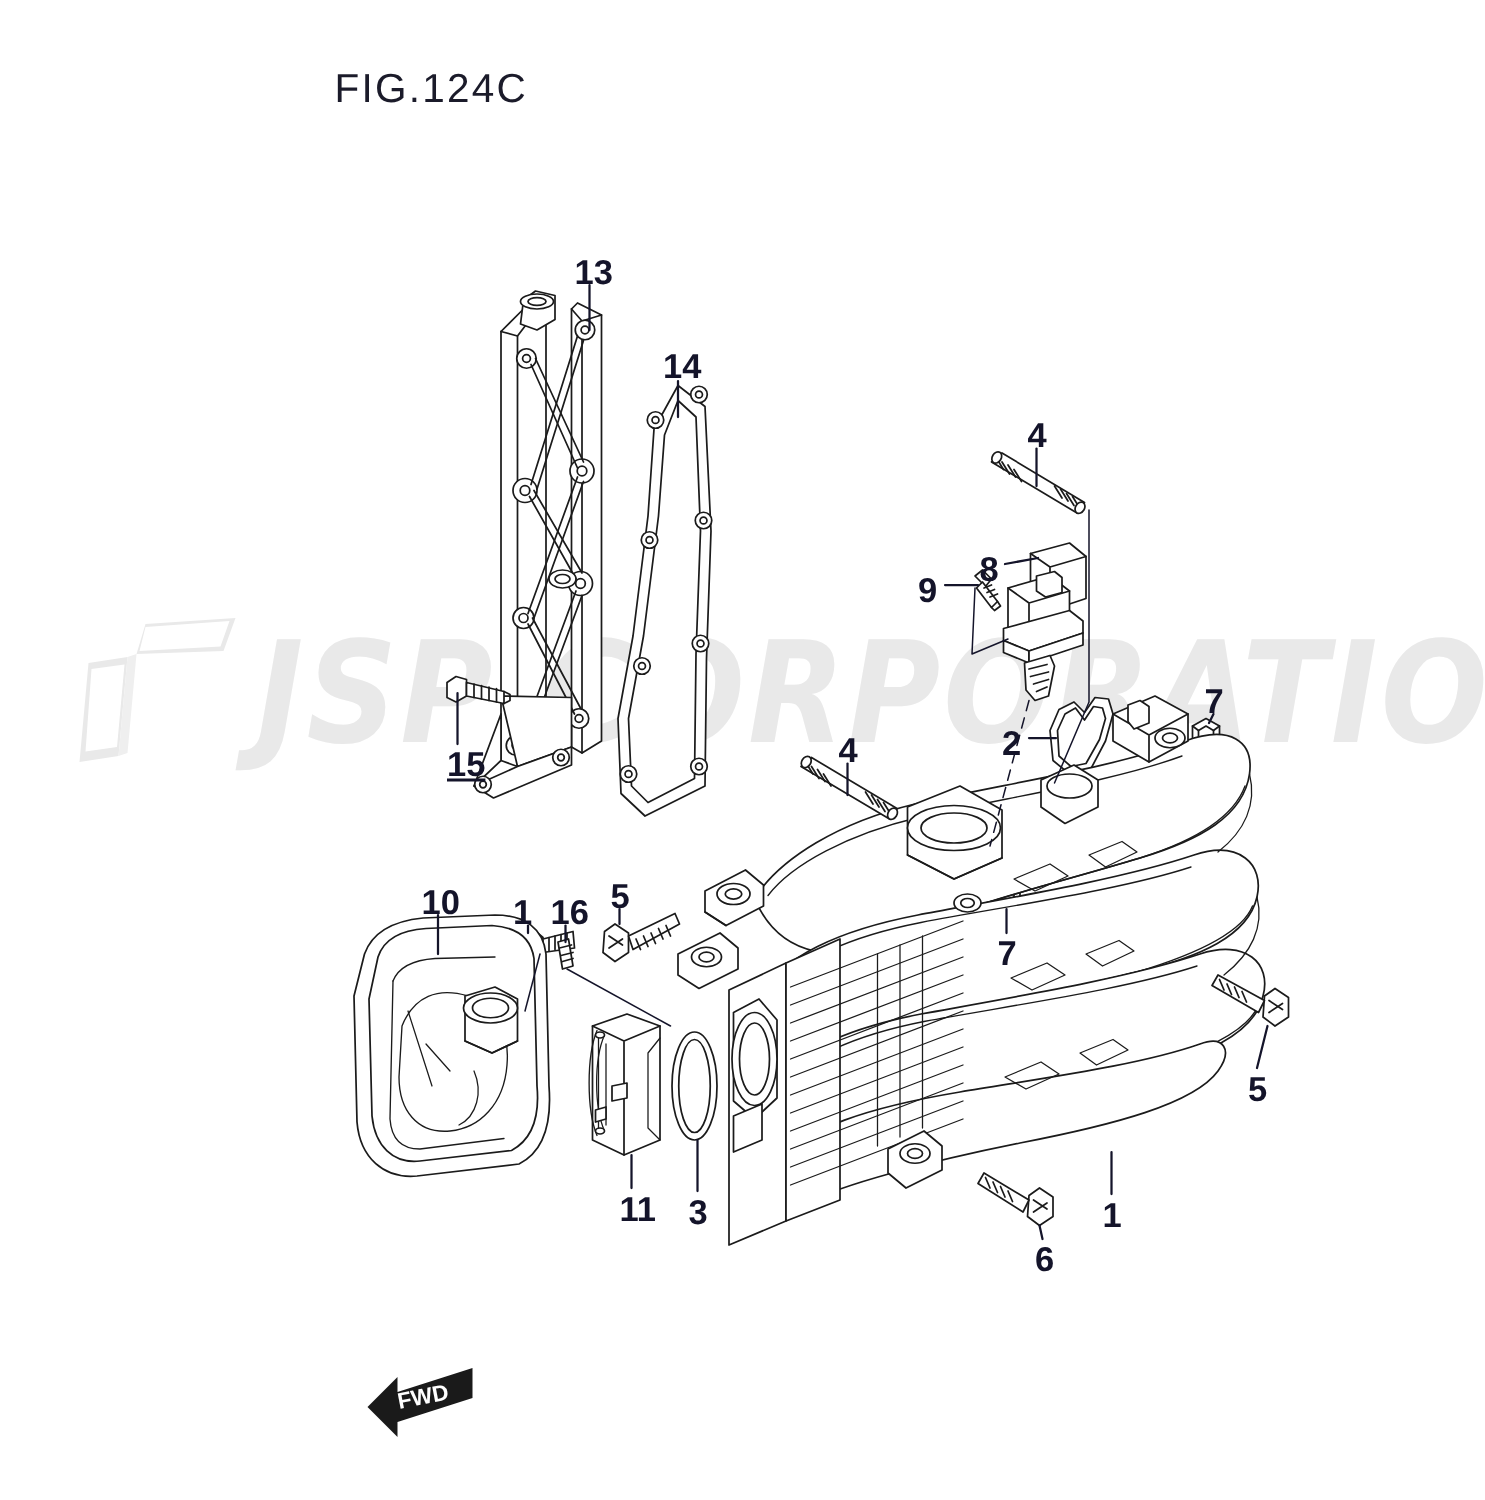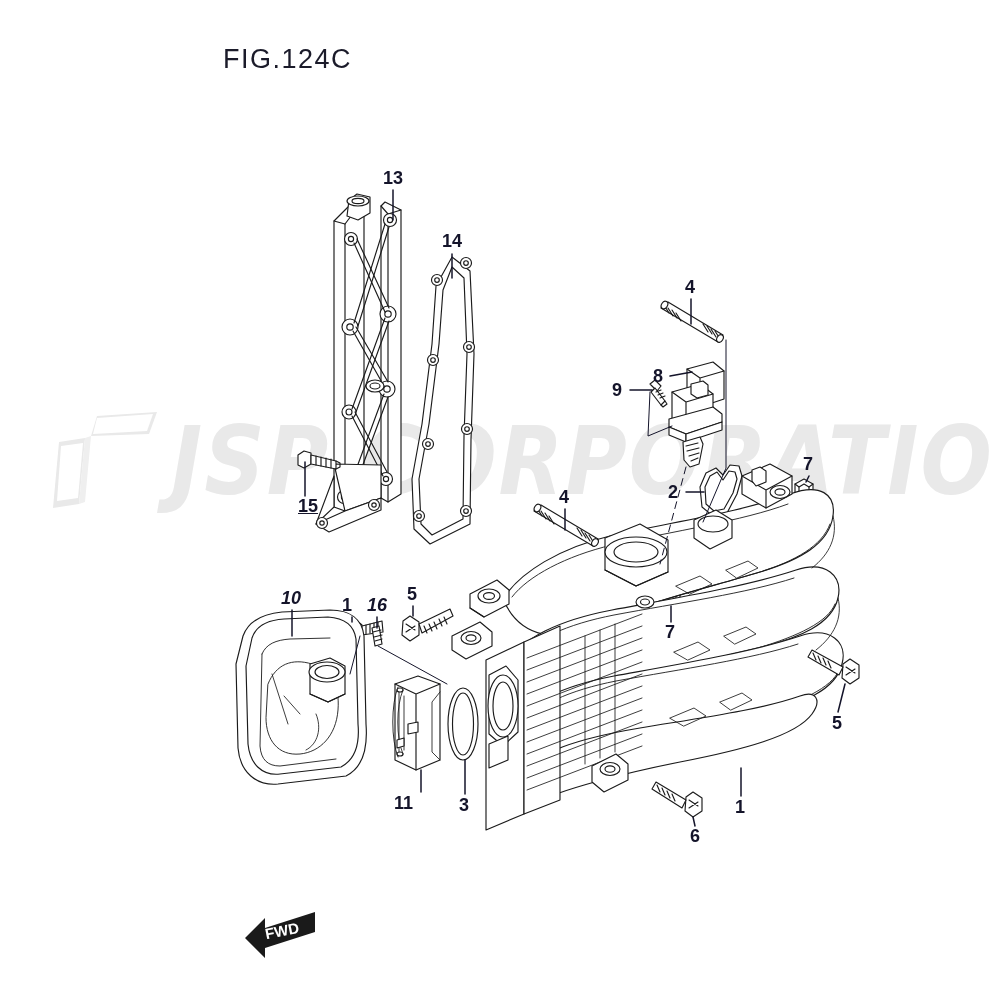--- a/index.html
+++ b/index.html
@@ -32,21 +32,21 @@
     transform:scaleY(1.12);
   }
 
   
   #art{position:absolute;left:0;top:0;width:990px;height:1000px;}
 
   
   .lbl{
     position:absolute;
     font-family:"Liberation Sans",sans-serif;
-    font-weight:bold;font-size:18px;
+    font-weight:bold;font-size:23px;
     color:#14142a;
     letter-spacing:0px;
     white-space:nowrap;
     text-align:center;
   }
 
   
   #fwd{position:absolute;left:243px;top:884px;width:74px;height:52px;}
 </style>
 </head>
@@ -437,26 +437,26 @@
   <div class="lbl" style="left:459px;top:771px;">3</div>
   <div class="lbl" style="left:685px;top:253px;">4</div>
   <div class="lbl" style="left:559px;top:463px;">4</div>
   <div class="lbl" style="left:407px;top:560px;">5</div>
   <div class="lbl" style="left:832px;top:689px;">5</div>
   <div class="lbl" style="left:690px;top:802px;">6</div>
   <div class="lbl" style="left:803px;top:430px;">7</div>
   <div class="lbl" style="left:665px;top:598px;">7</div>
   <div class="lbl" style="left:653px;top:342px;">8</div>
   <div class="lbl" style="left:612px;top:356px;">9</div>
-  <div class="lbl" style="left:281px;top:564px;font-style:italic;">10</div>
-  <div class="lbl" style="left:394px;top:769px;">11</div>
+  <div class="lbl" style="left:281px;top:564px;">10</div>
+  <div class="lbl" style="left:413px;top:769px;">11</div>
   <div class="lbl" style="left:342px;top:571px;">1</div>
   <div class="lbl" style="left:383px;top:144px;">13</div>
   <div class="lbl" style="left:442px;top:207px;">14</div>
   <div class="lbl" style="left:298px;top:472px;text-decoration:underline;">15</div>
-  <div class="lbl" style="left:367px;top:571px;font-style:italic;">16</div>
+  <div class="lbl" style="left:367px;top:571px;">16</div>
 
   <svg id="fwd" viewBox="0 0 74 52">
     <polygon points="2,30 22,10 22,20 72,4 72,24 22,40 22,50" fill="#1a1a1a"></polygon>
     <text x="40" y="28" font-family="Liberation Sans, sans-serif" font-size="15" font-weight="bold" fill="#ffffff" text-anchor="middle" transform="rotate(-11 40 28)">FWD</text>
   </svg>
 
 </div>
 
 </body></html>

